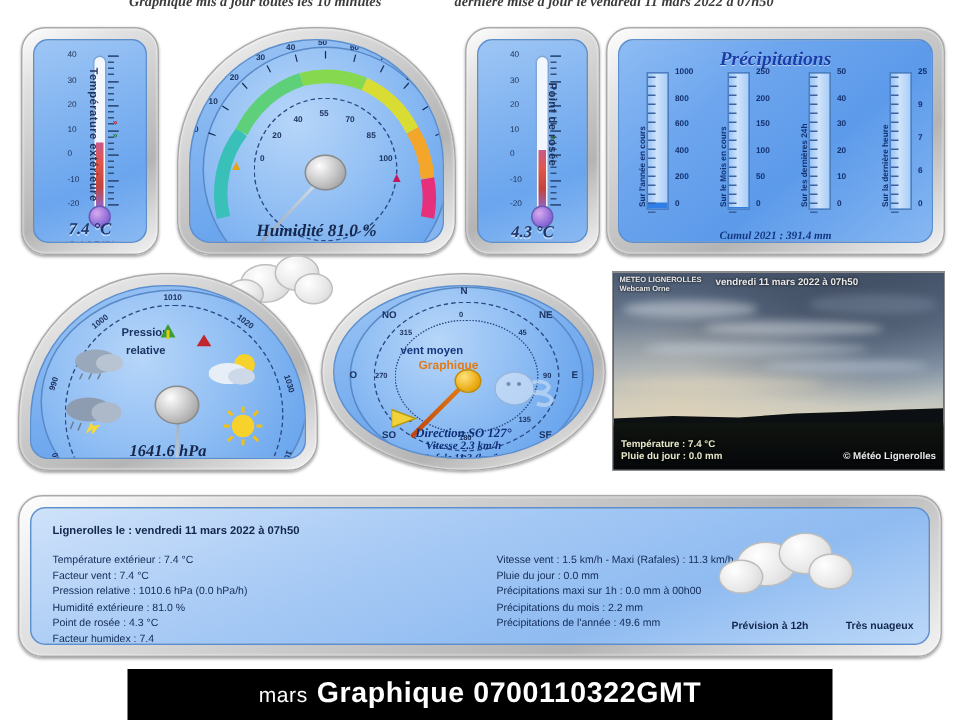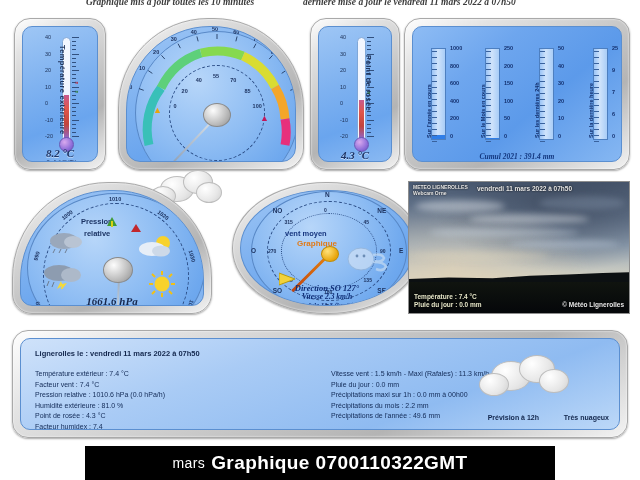--- a/index.html
+++ b/index.html
@@ -245,21 +245,21 @@
             <div class="therm-scale" style="left: 22px; top: 40px;">20</div>
             <div class="therm-scale" style="left: 22px; top: 56.5px;">10</div>
             <div class="therm-scale" style="left: 22px; top: 73px;">0</div>
             <div class="therm-scale" style="left: 22px; top: 89.5px;">-10</div>
             <div class="therm-scale" style="left: 22px; top: 106px;">-20</div>
           </div>
         <div class="therm-title" style="left:44px;top:18px;transform:rotate(90deg);transform-origin:left top;">Température extérieure</div>
         <div style="position:absolute;left:52px;top:52px;color:#b23;font-size:6px;font-weight:bold;">»</div>
         <div style="position:absolute;left:52px;top:61px;color:#2a7a2a;font-size:6px;font-weight:bold;">»</div>
       </div>
-      <div class="therm-read" style="top:120px;font-size:11px;">8.2 °C</div>
+      <div class="therm-read" style="top:120px;font-size:11px;">7.4 °C</div>
       <div class="therm-read" style="top:132px;font-size:8px;color:#2c4a80;">-0.4 °C(R)</div>
     </div>
   </div>
 
   <div class="plate" id="hum-plate" style="left:118px;top:18px;width:186px;height:152px;border-radius:90px 90px 22px 22px;">
     <div class="plate-inner" style="border-radius:84px 84px 14px 14px;">
       <div class="gauge-face" style="left:8px;top:4px;width:164px;height:164px;"></div>
       <svg width="186" height="152" style="position:absolute;left:0;top:0;">
         <g fill="none" stroke-width="9">
           <path d="M 22 118 A 68 68 0 0 1 34 61" stroke="#39c0b8"></path>
@@ -303,20 +303,21 @@
           <div class="g-label" style="left: 68.6727px; top: 49.8414px;">40</div>
           <div class="g-label" style="left: 86px; top: 46px;">55</div>
           <div class="g-label" style="left: 103.327px; top: 49.8414px;">70</div>
           <div class="g-label" style="left: 117.408px; top: 60.6457px;">85</div>
           <div class="g-label" style="left: 125.603px; top: 76.3884px;">100</div>
         </div>
       <div class="needle" id="hum-needle" style="left: 90px; top: 88px; width: 66px; background: linear-gradient(to right, rgb(223, 230, 238), rgb(143, 160, 180)); transform: rotate(493.4deg);"></div>
       <div class="hub" style="left:76px;top:76px;width:28px;height:24px;"></div>
       <div style="position:absolute;left:26px;top:78px;font-size:9px;color:#e8a50b;">▲</div>
       <div style="position:absolute;left:133px;top:86px;font-size:9px;color:#c2185b;">▲</div>
+      <div class="g-readout" style="top:121px;font-size:11.5px;">Humidité 81.0  %</div>
       <div class="g-readout" style="top:134px;font-size:8px;">Humidex 7.4</div>
     </div>
   </div>
 
   <div class="plate" id="dew-plate" style="left:310px;top:18px;width:90px;height:152px;">
     <div class="plate-inner">
       <div class="thermo-wrap">
         <div class="therm-tube" style="left:38px;top:10px;height:105px;">
           <div class="therm-fill" id="dew-fill" style="height: 40.095px;"></div>
         </div>
@@ -366,20 +367,21 @@
           </div>
         <div class="therm-title" style="left:54px;top:28px;transform:rotate(90deg);transform-origin:left top;">Point de rosée</div>
         <div style="position:absolute;left:48px;top:62px;color:#2a6a2a;font-size:6px;font-weight:bold;">»</div>
       </div>
       <div class="therm-read" style="top:122px;font-size:11px;">4.3 °C</div>
     </div>
   </div>
 
   <div class="plate" id="precip-plate" style="left:404px;top:18px;width:226px;height:152px;">
     <div class="plate-inner" id="precip-panel" style="background:linear-gradient(140deg,#8ebcf4 0%,#6ea6ee 30%,#5c9aea 60%,#86b7f2 100%);">
+      <div class="pp-title">Précipitations</div>
       <div id="precip-bars">
           <div class="pbar-col" style="left: 18px;">
             <div class="pbar-track">
               <div class="pbar-fill" style="height: 4.464px;"></div>
               <div class="pbar-grad" style="top: 2px;"></div>
               <div class="pbar-grad" style="top: 8px;"></div>
               <div class="pbar-grad" style="top: 14px;"></div>
               <div class="pbar-grad" style="top: 20px;"></div>
               <div class="pbar-grad" style="top: 26px;"></div>
               <div class="pbar-grad" style="top: 32px;"></div>
@@ -563,27 +565,27 @@
           </svg>
       </div>
       <div class="wx-ico" style="left:86px;top:22px;">
         <svg width="10" height="10">
             <polygon points="5,0 10,9 0,9" fill="#3f9b36"></polygon>
             <rect x="4" y="4" width="2" height="6" fill="#d9d015"></rect>
           </svg>
       </div>
       <div class="needle" id="press-needle" style="left: 95px; top: 76px; width: 2px; height: 62px; background: linear-gradient(to top, rgb(220, 228, 238), rgb(141, 160, 182)); transform-origin: center bottom; transform: rotate(362.2deg);"></div>
       <div class="hub" style="left:82px;top:66px;width:30px;height:26px;"></div>
-      <div class="g-readout" style="top:104px;font-size:11px;">1661.6 hPa</div>
+      <div class="g-readout" style="top:104px;font-size:11px;">1641.6 hPa</div>
       <div class="g-readout" style="top:114px;font-size:7.5px;">(0.0 hPa/h)</div>
 
     </div>
   </div>
 
-  <div class="plate" id="wind-plate" style="left:232px;top:182px;width:190px;height:132px;border-radius:94px/66px;">
+  <div class="plate" id="wind-plate" style="left:214px;top:182px;width:190px;height:132px;border-radius:94px/66px;">
     <div class="plate-inner" style="border-radius:88px/60px;">
       <div class="gauge-face" style="left:10px;top:0px;width:156px;height:120px;"></div>
       <div class="gauge-ring" style="left:26px;top:10px;width:124px;height:100px;"></div>
       <div class="gauge-ring" style="left:40px;top:22px;width:96px;height:76px;border-style:dotted;"></div>
       <div id="wind-cardinals">
           <div class="g-label" style="font-size: 6.5px; left: 84px; top: -0.24px;">N</div>
           <div class="g-label" style="font-size: 6.5px; left: 136.326px; top: 16.2323px;">NE</div>
           <div class="g-label" style="font-size: 6.5px; left: 158px; top: 56px;">E</div>
           <div class="g-label" style="font-size: 6.5px; left: 136.326px; top: 95.7677px;">SE</div>
           <div class="g-label" style="font-size: 6.5px; left: 84px; top: 112.24px;">S</div>

